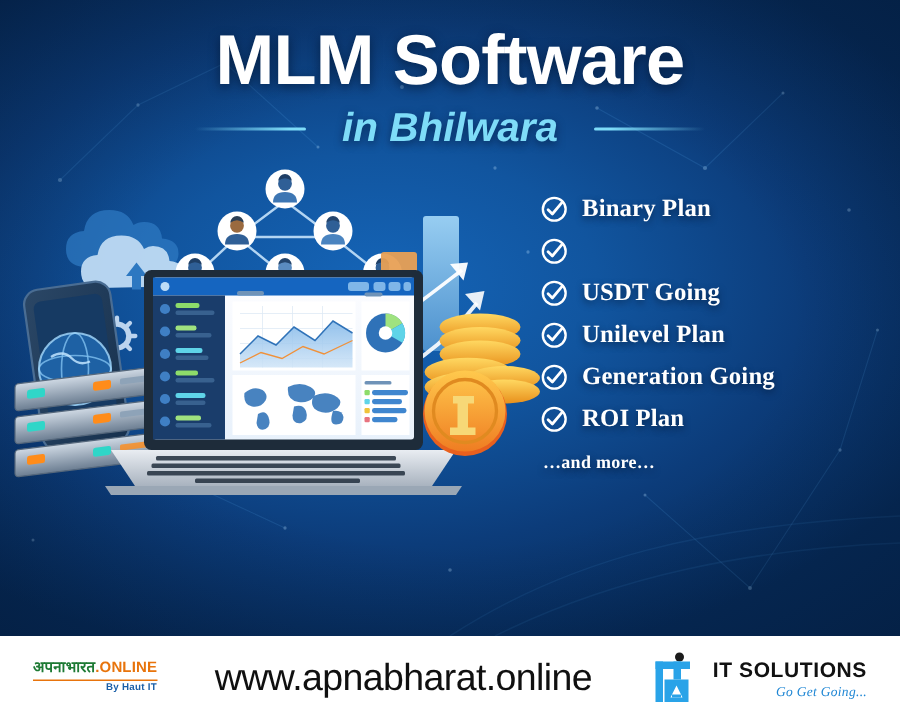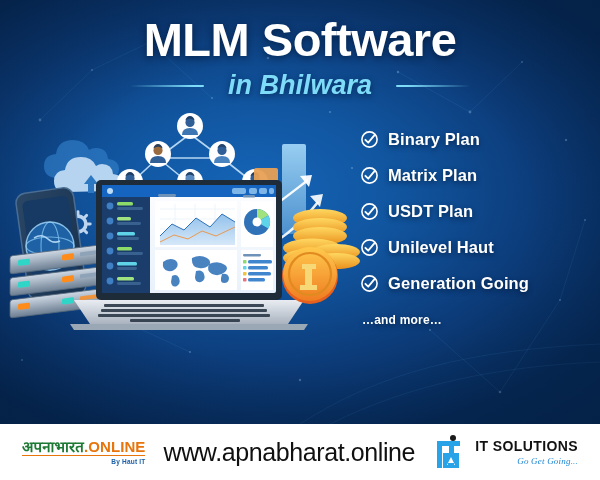--- a/index.html
+++ b/index.html
@@ -85,21 +85,22 @@
   }
 
   
   .feature-list {
     position: absolute;
     left: 360px;
     top: 128px;
     z-index: 6;
     display: flex;
     flex-direction: column;
-    gap: 14px;
+    gap: 6px;
+    font-family: Liberation Serif, serif;
   }
   .feature-item {
     display: flex;
     align-items: center;
     gap: 9px;
     height: 22px;
   }
   .check-icon { flex: 0 0 auto; display: block; }
   .feature-label {
     font-size: 16.5px;
@@ -136,21 +137,21 @@
     height: 56px;
     background: #ffffff;
     display: flex;
     align-items: center;
     justify-content: space-between;
     padding: 0 22px;
     box-sizing: border-box;
   }
   .brand-logo { display: flex; flex-direction: column; align-items: flex-end; line-height: 1; }
   .brand-top {
-    font-size: 15px;
+    font-size: 10px;
     font-weight: bold;
     letter-spacing: .1px;
     border-bottom: 1.6px solid #e8740c;
     padding-bottom: 1.5px;
     white-space: nowrap;
   }
   .brand-hi { color: #1d7a34; }
   .brand-dot { color: #e8740c; }
   .brand-online { color: #e8740c; }
   .brand-sub {
@@ -540,47 +541,53 @@
           <path d="M6.8 12.4 L10.4 16 L18.6 6.2" fill="none" stroke="#ffffff" stroke-width="2.3" stroke-linecap="round" stroke-linejoin="round"></path>
         </svg>
         <span class="feature-label">Binary Plan</span>
       </div>
 
       <div class="feature-item">
         <svg class="check-icon" width="19" height="19" viewBox="0 0 24 24">
           <circle cx="12" cy="12" r="9.6" fill="none" stroke="#ffffff" stroke-width="2"></circle>
           <path d="M6.8 12.4 L10.4 16 L18.6 6.2" fill="none" stroke="#ffffff" stroke-width="2.3" stroke-linecap="round" stroke-linejoin="round"></path>
         </svg>
-        <span class="feature-label">Matrix Plan</span>
       </div>
 
       <div class="feature-item">
         <svg class="check-icon" width="19" height="19" viewBox="0 0 24 24">
           <circle cx="12" cy="12" r="9.6" fill="none" stroke="#ffffff" stroke-width="2"></circle>
           <path d="M6.8 12.4 L10.4 16 L18.6 6.2" fill="none" stroke="#ffffff" stroke-width="2.3" stroke-linecap="round" stroke-linejoin="round"></path>
         </svg>
-        <span class="feature-label">USDT Plan</span>
+        <span class="feature-label">USDT Going</span>
       </div>
 
       <div class="feature-item">
         <svg class="check-icon" width="19" height="19" viewBox="0 0 24 24">
           <circle cx="12" cy="12" r="9.6" fill="none" stroke="#ffffff" stroke-width="2"></circle>
           <path d="M6.8 12.4 L10.4 16 L18.6 6.2" fill="none" stroke="#ffffff" stroke-width="2.3" stroke-linecap="round" stroke-linejoin="round"></path>
         </svg>
-        <span class="feature-label">Unilevel Haut</span>
+        <span class="feature-label">Unilevel Plan</span>
       </div>
 
       <div class="feature-item">
         <svg class="check-icon" width="19" height="19" viewBox="0 0 24 24">
           <circle cx="12" cy="12" r="9.6" fill="none" stroke="#ffffff" stroke-width="2"></circle>
           <path d="M6.8 12.4 L10.4 16 L18.6 6.2" fill="none" stroke="#ffffff" stroke-width="2.3" stroke-linecap="round" stroke-linejoin="round"></path>
         </svg>
         <span class="feature-label">Generation Going</span>
       </div>
 
+      <div class="feature-item">
+        <svg class="check-icon" width="19" height="19" viewBox="0 0 24 24">
+          <circle cx="12" cy="12" r="9.6" fill="none" stroke="#ffffff" stroke-width="2"></circle>
+          <path d="M6.8 12.4 L10.4 16 L18.6 6.2" fill="none" stroke="#ffffff" stroke-width="2.3" stroke-linecap="round" stroke-linejoin="round"></path>
+        </svg>
+        <span class="feature-label">ROI Plan</span>
+      </div>
 
       <div class="more-text">…and more…</div>
     </div>
   </div>
 
   <div class="footer-bar">
 
     <div class="brand-logo">
       <div class="brand-top">
         <span class="brand-hi">अपनाभारत</span><span class="brand-dot">.</span><span class="brand-online">ONLINE</span>

